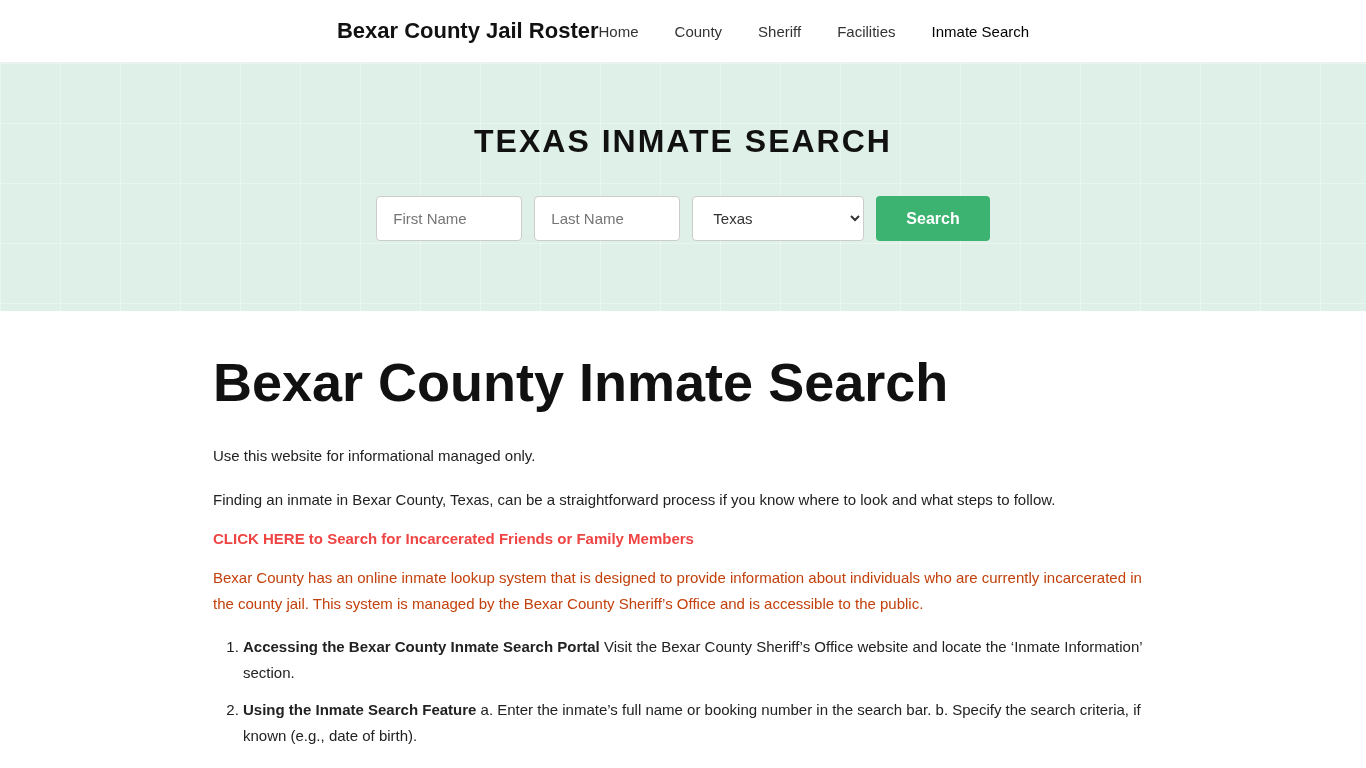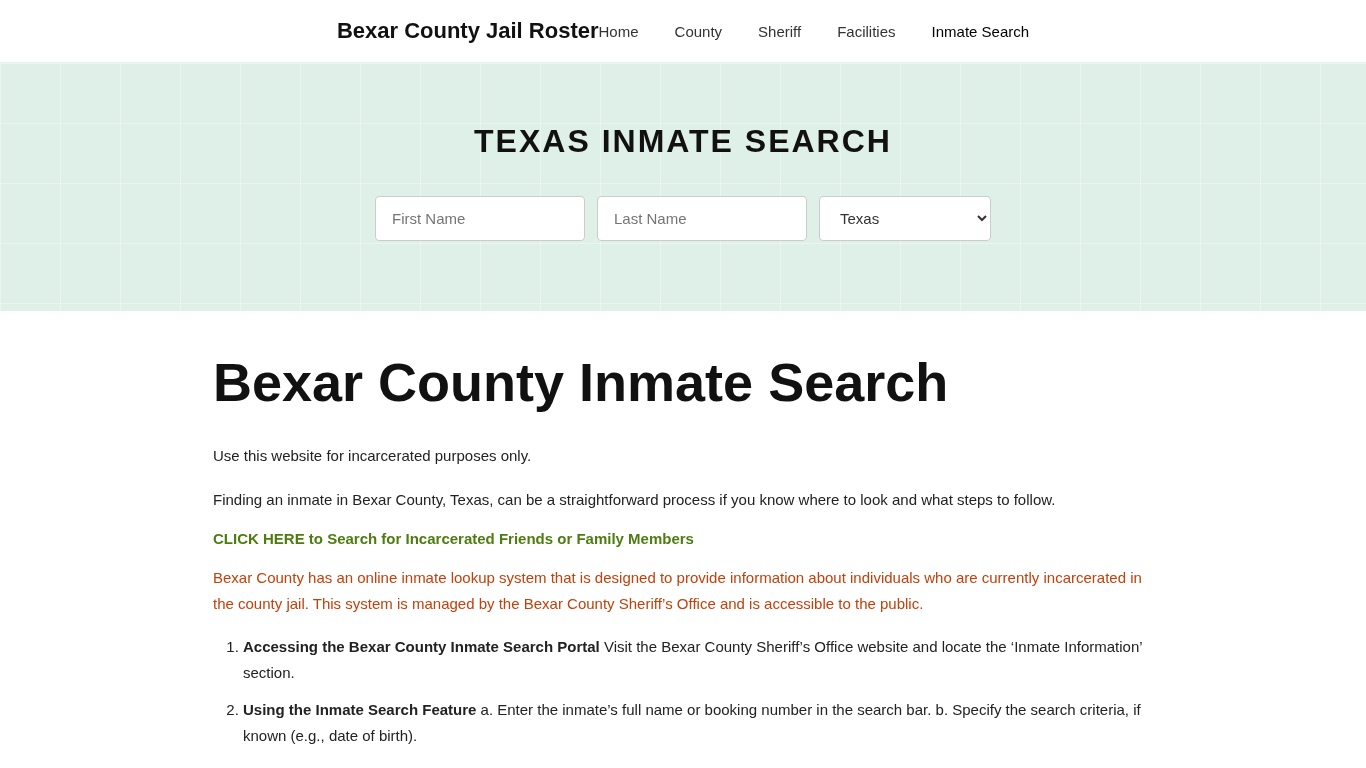--- a/index.html
+++ b/index.html
@@ -73,21 +73,21 @@
       padding: 12px 16px;
       font-size: 15px;
       border: 1px solid #ccc;
       border-radius: 4px;
       outline: none;
       font-family: Arial, sans-serif;
       color: #777;
       background: #fff;
     }
     .search-form input {
-      width: 210px;
+      width: 146px;
     }
     .search-form select {
       width: 172px;
       color: #333;
     }
     .search-form button {
       padding: 12px 30px;
       background-color: #3cb371;
       color: #fff;
       font-size: 16px;
@@ -125,21 +125,21 @@
       margin-bottom: 30px;
     }
     .body-text {
       font-family: Arial, sans-serif;
       font-size: 15px;
       line-height: 1.7;
       color: #222;
       margin-bottom: 18px;
     }
     .link-cta {
-      color: #4d7c0f;
+      color: #ef4444;
       font-weight: 700;
       font-family: Arial, sans-serif;
       font-size: 15px;
       text-decoration: none;
       margin-bottom: 18px;
       display: block;
     }
     .body-text-long {
       font-family: Arial, sans-serif;
       font-size: 15px;
@@ -177,28 +177,29 @@
 </header>
 
 <section class="hero">
   <h1>TEXAS INMATE SEARCH</h1>
   <form class="search-form">
     <input type="text" placeholder="First Name" style="">
     <input type="text" placeholder="Last Name" style="">
     <select>
       
     <option value="Texas">Texas</option><option value="Alabama">Alabama</option><option value="Alaska">Alaska</option><option value="Arizona">Arizona</option><option value="Arkansas">Arkansas</option><option value="California">California</option><option value="Colorado">Colorado</option></select>
+    <button type="submit">Search</button>
   </form>
 </section>
 
 <main class="main-content">
 
   <h2 class="page-heading">Bexar County Inmate Search</h2>
 
-  <p class="body-text">Use this website for incarcerated purposes only.</p>
+  <p class="body-text">Use this website for informational managed only.</p>
   <p class="body-text">Finding an inmate in Bexar County, Texas, can be a straightforward process if you know where to look and what steps to follow.</p>
 
   <a href="#" class="link-cta">CLICK HERE to Search for Incarcerated Friends or Family Members</a>
 
   <p class="body-text-long">Bexar County has an online inmate lookup system that is designed to provide information about individuals who are currently incarcerated in the county jail. This system is managed by the Bexar County Sheriff’s Office and is accessible to the public.</p>
 
   <ol>
 
   <li><strong>Accessing the Bexar County Inmate Search Portal</strong> Visit the Bexar County Sheriff’s Office website and locate the ‘Inmate Information’ section.</li>
       <li><strong>Using the Inmate Search Feature</strong> a. Enter the inmate’s full name or booking number in the search bar. b. Specify the search criteria, if known (e.g., date of birth).</li>

